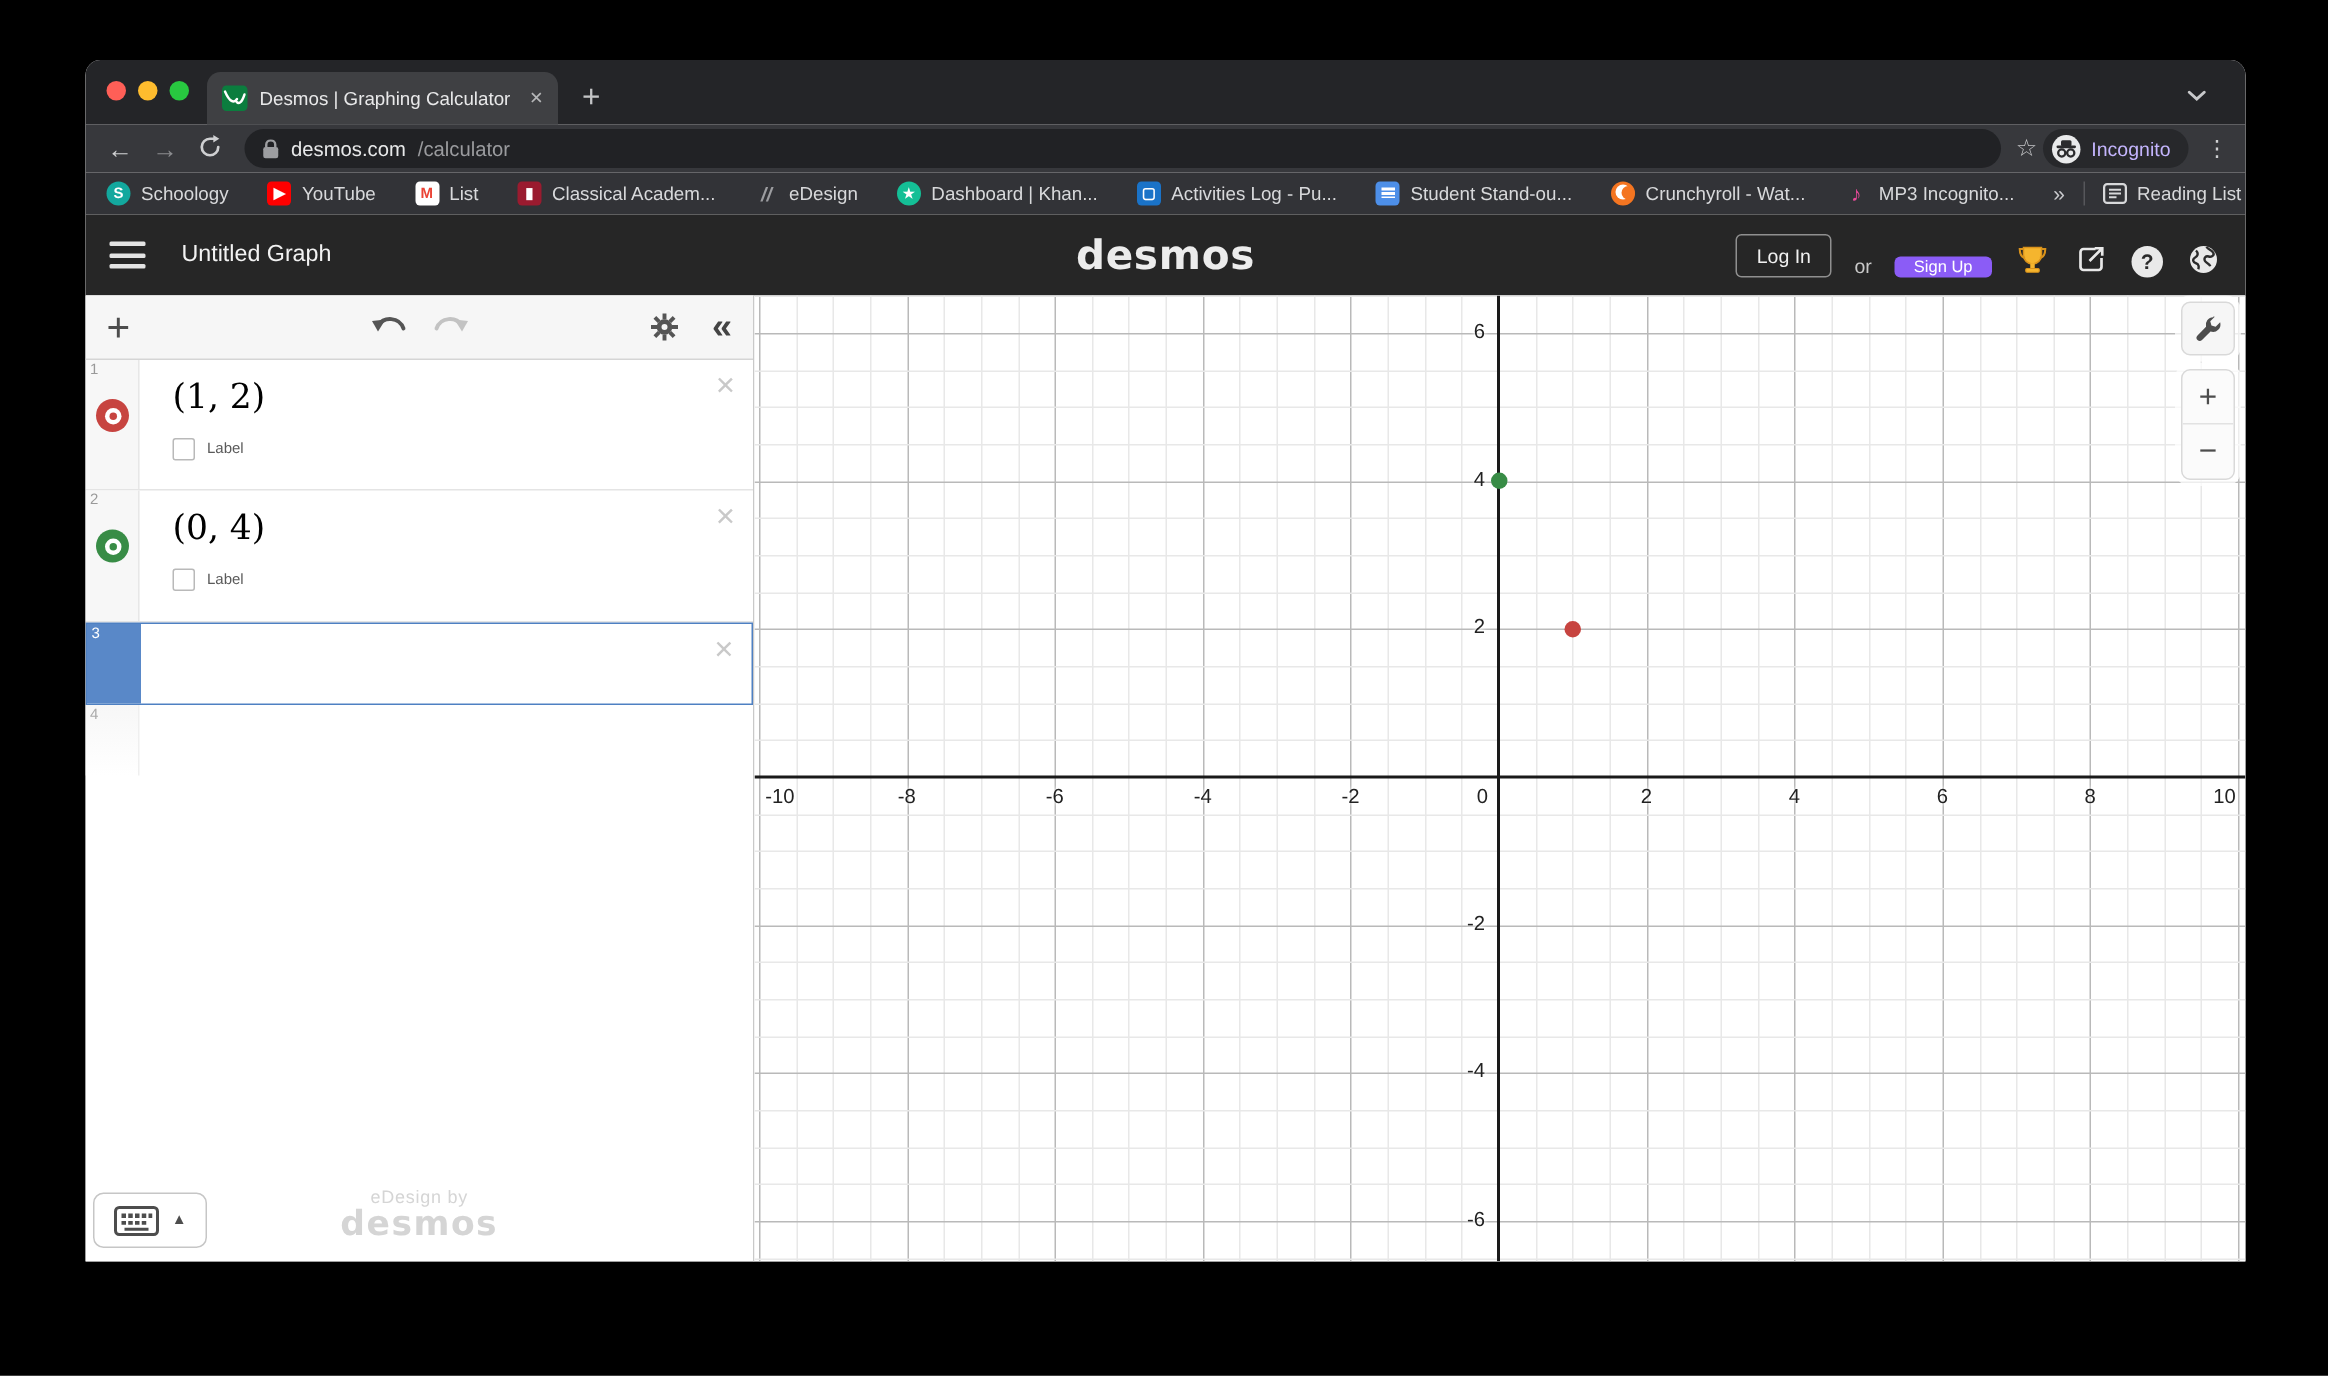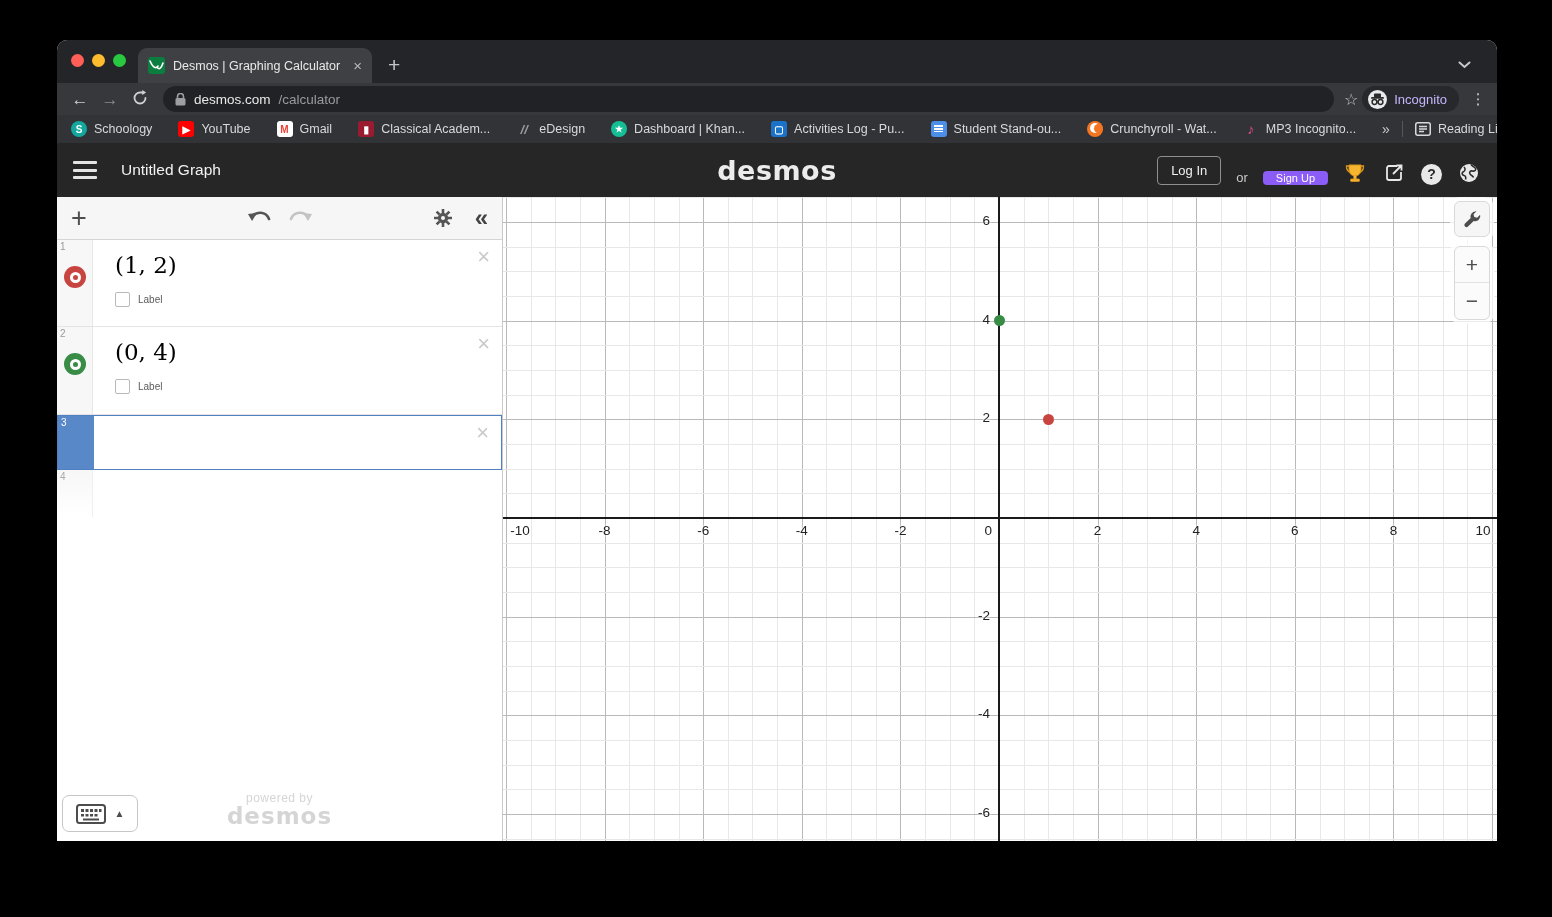--- a/index.html
+++ b/index.html
@@ -193,21 +193,21 @@
     <span class="bm">
       <span class="bm-ic" style="background:#13a89e;border-radius:50%;">S</span>
       <span>Schoology</span>
     </span>
     <span class="bm">
       <span class="bm-ic" style="background:#f00;">▶</span>
       <span>YouTube</span>
     </span>
     <span class="bm">
       <span class="bm-ic" style="background:#fff;color:#ea4335;">M</span>
-      <span>Gmail</span>
+      <span>List</span>
     </span>
     <span class="bm">
       <span class="bm-ic" style="background:#9a1b2f;">▮</span>
       <span>Classical Academ...</span>
     </span>
     <span class="bm">
       <span class="bm-ic" style="background:transparent;color:#9c9da0;font-style:italic;font-size:13px;">//</span>
       <span>eDesign</span>
     </span>
     <span class="bm">
@@ -397,21 +397,21 @@
               <rect x="9.5" y="10" width="3" height="2.5"></rect>
               <rect x="14" y="10" width="3" height="2.5"></rect>
               <rect x="18.5" y="10" width="3" height="2.5"></rect>
               <rect x="7" y="14.5" width="16" height="2"></rect>
             </g>
           </svg>
         <span class="kb-caret">▲</span>
       </div>
 
       <div class="watermark">
-        <div class="wm-small">powered by</div>
+        <div class="wm-small">eDesign by</div>
         <div class="wm-big">desmos</div>
       </div>
     </div>
 
     <div class="graph" id="graph-canvas">
       <div class="graph-controls">
         <div class="wrench-btn">
           <svg width="19" height="19" viewBox="0 0 19 19">
               <path d="M12.5 1.5 a5 5 0 0 0 -4.8 6.4 L2 13.6 a2.1 2.1 0 0 0 3 3 L10.7 11 a5 5 0 0 0 6.4 -6.2 l-3 3 l-2.8 -.8 l-.8 -2.8 l3 -3 a5 5 0 0 0 -1 -.2 z" fill="#4d4d4d"></path>
             </svg>

